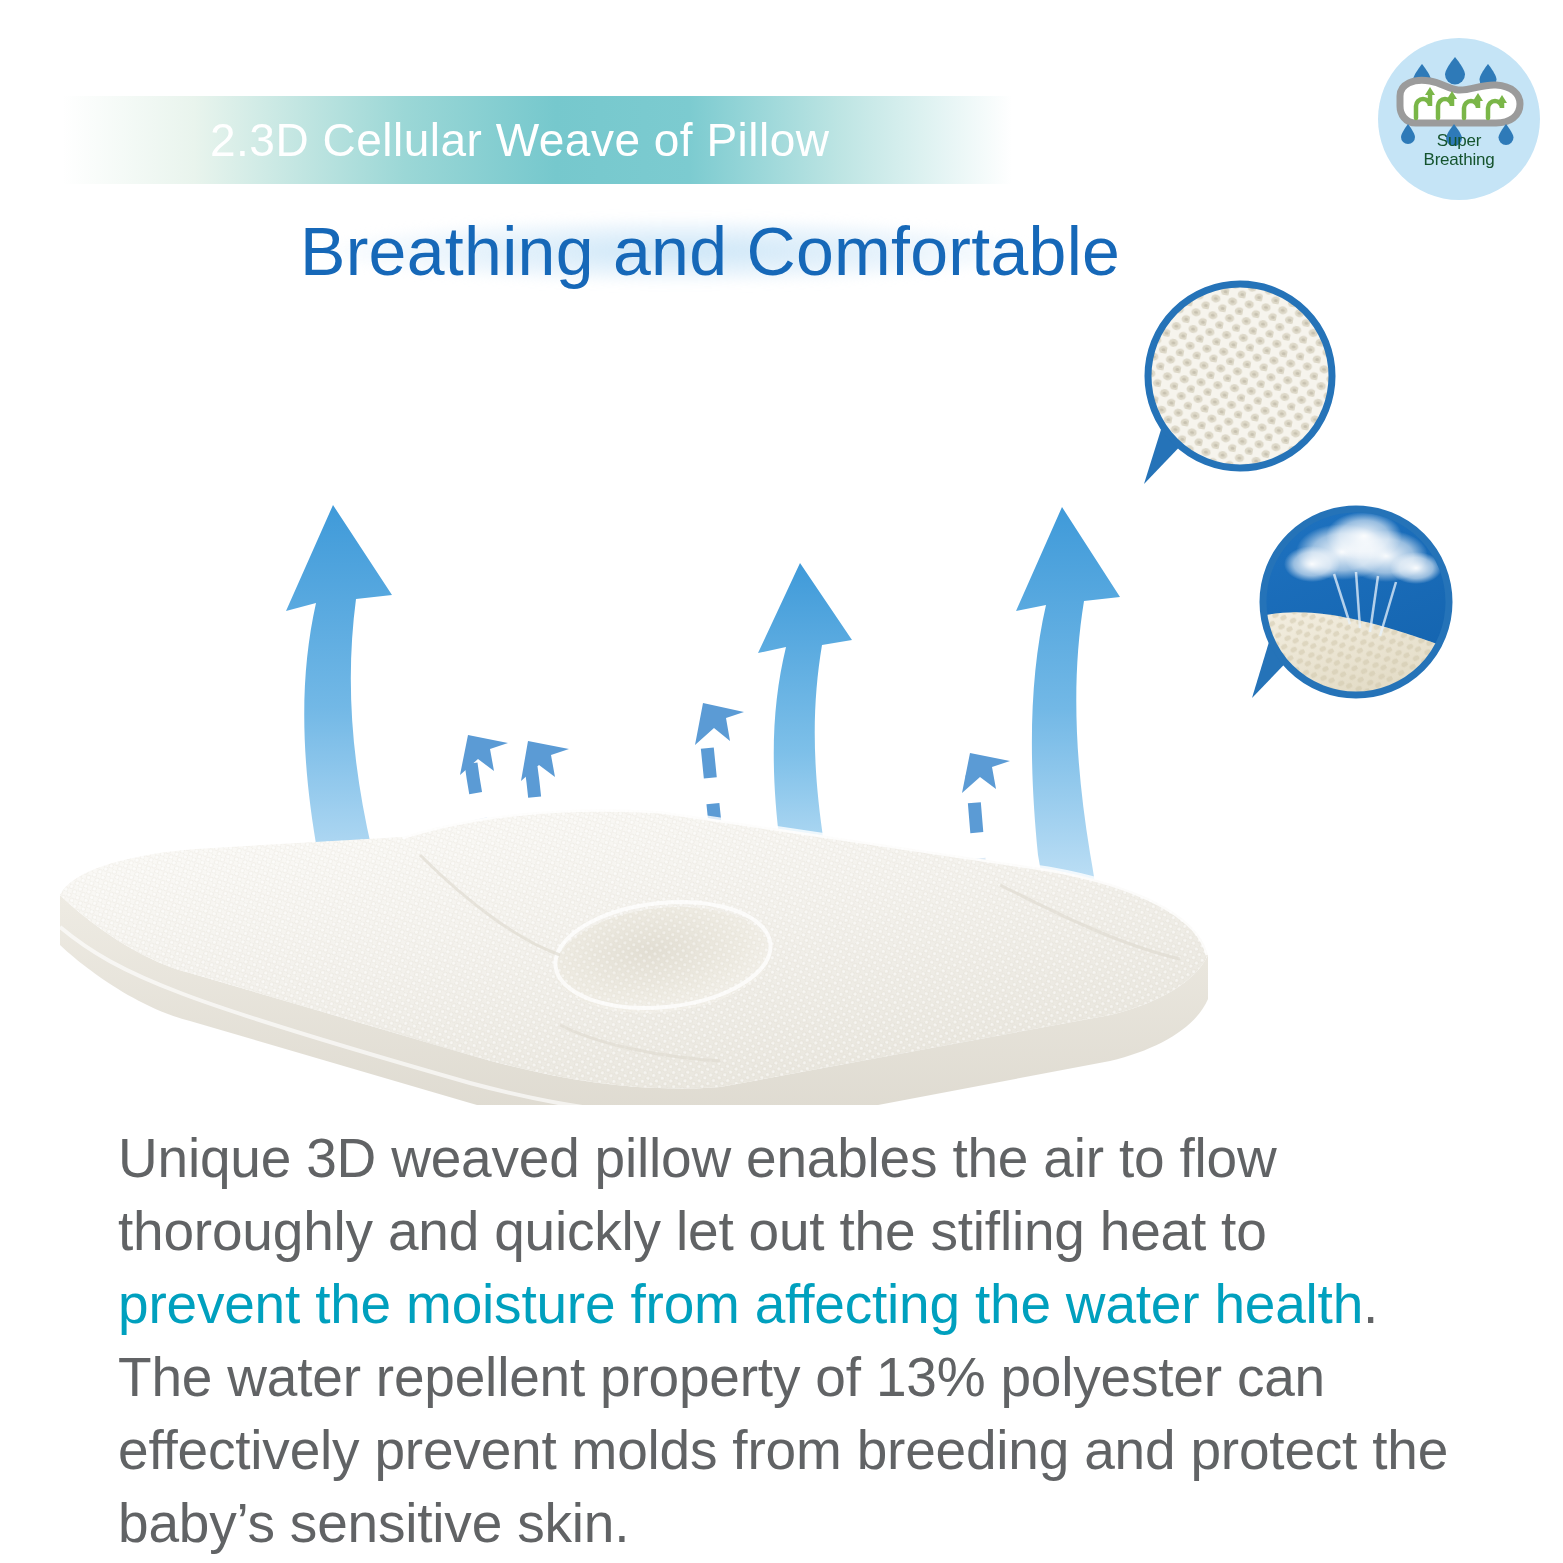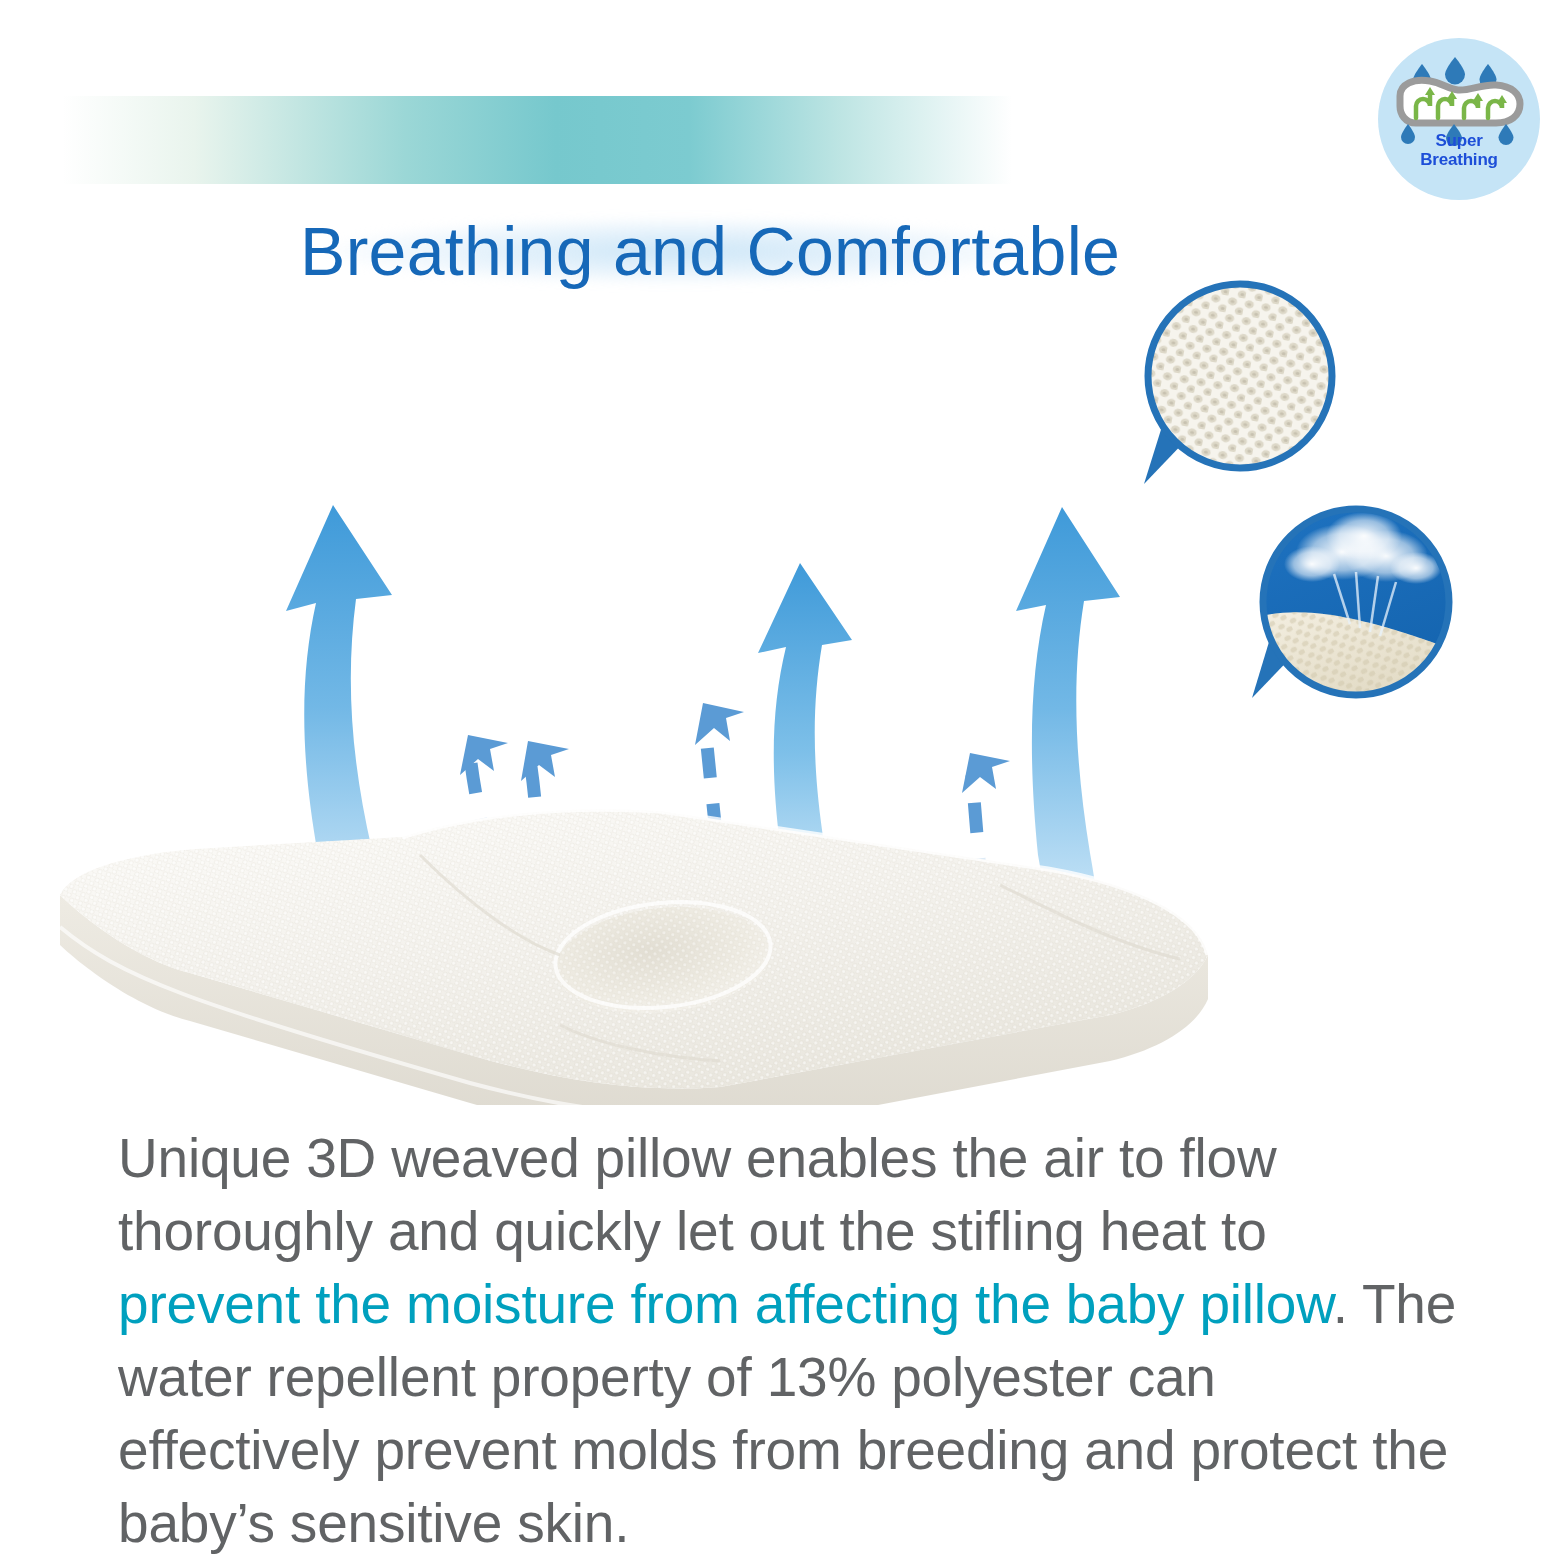--- a/index.html
+++ b/index.html
@@ -90,23 +90,23 @@
     position: absolute;
     inset: 0;
   }
   .badge-label {
     position: absolute;
     left: 0;
     top: 93px;
     width: 162px;
     text-align: center;
     font-size: 17px;
-    font-weight: bold;
+    font-weight: normal;
     line-height: 19px;
-    color: #1d4ed8;
+    color: #14532d;
     letter-spacing: -0.2px;
   }
 
   
   .scene {
     position: absolute;
     left: 0;
     top: 255px;
     width: 1563px;
     height: 850px;
@@ -143,20 +143,21 @@
     letter-spacing: -0.2px;
   }
   .hl { color: #00a0be; }
 </style>
 </head>
 <body>
 
 <div class="page">
 
   <div class="banner"></div>
+  <div class="banner-title">2.3D Cellular Weave of Pillow</div>
 
   <div class="subtitle-glow"></div>
   <div class="subtitle">Breathing and Comfortable</div>
 
   <div class="badge">
     <div class="badge-circle"></div>
     <svg class="badge-svg" viewBox="0 0 162 162">
 
       <g fill="#2e7ab8">
         <path d="M44 26 c0 0 -9 11 -9 16 a9 9 0 0 0 18 0 c0 -5 -9 -16 -9 -16 z"></path>
@@ -356,15 +357,15 @@
           <ellipse cx="148" cy="58" rx="42" ry="26" fill="url(#cloudGrad)"></ellipse>
           <ellipse cx="126" cy="38" rx="38" ry="24" fill="url(#cloudGrad)"></ellipse>
           <ellipse cx="74" cy="66" rx="28" ry="18" fill="url(#cloudGrad)"></ellipse>
           <ellipse cx="178" cy="70" rx="26" ry="16" fill="url(#cloudGrad)"></ellipse>
         </g>
       </g>
       <circle cx="118" cy="104" r="93" fill="none" stroke="#2573b8" stroke-width="7"></circle>
     </svg>
   </div>
 
-  <div class="body-copy"><span>Unique 3D weaved pillow enables the air to flow thoroughly and quickly let out the stifling heat to </span><span class="hl">prevent the moisture from affecting the baby pillow</span><span>. The water repellent property of 13% polyester can effectively prevent molds from breeding and protect the baby’s sensitive skin.</span></div>
+  <div class="body-copy"><span>Unique 3D weaved pillow enables the air to flow thoroughly and quickly let out the stifling heat to </span><span class="hl">prevent the moisture from affecting the water health</span><span>. The water repellent property of 13% polyester can effectively prevent molds from breeding and protect the baby’s sensitive skin.</span></div>
 
 </div>
 
 </body></html>

